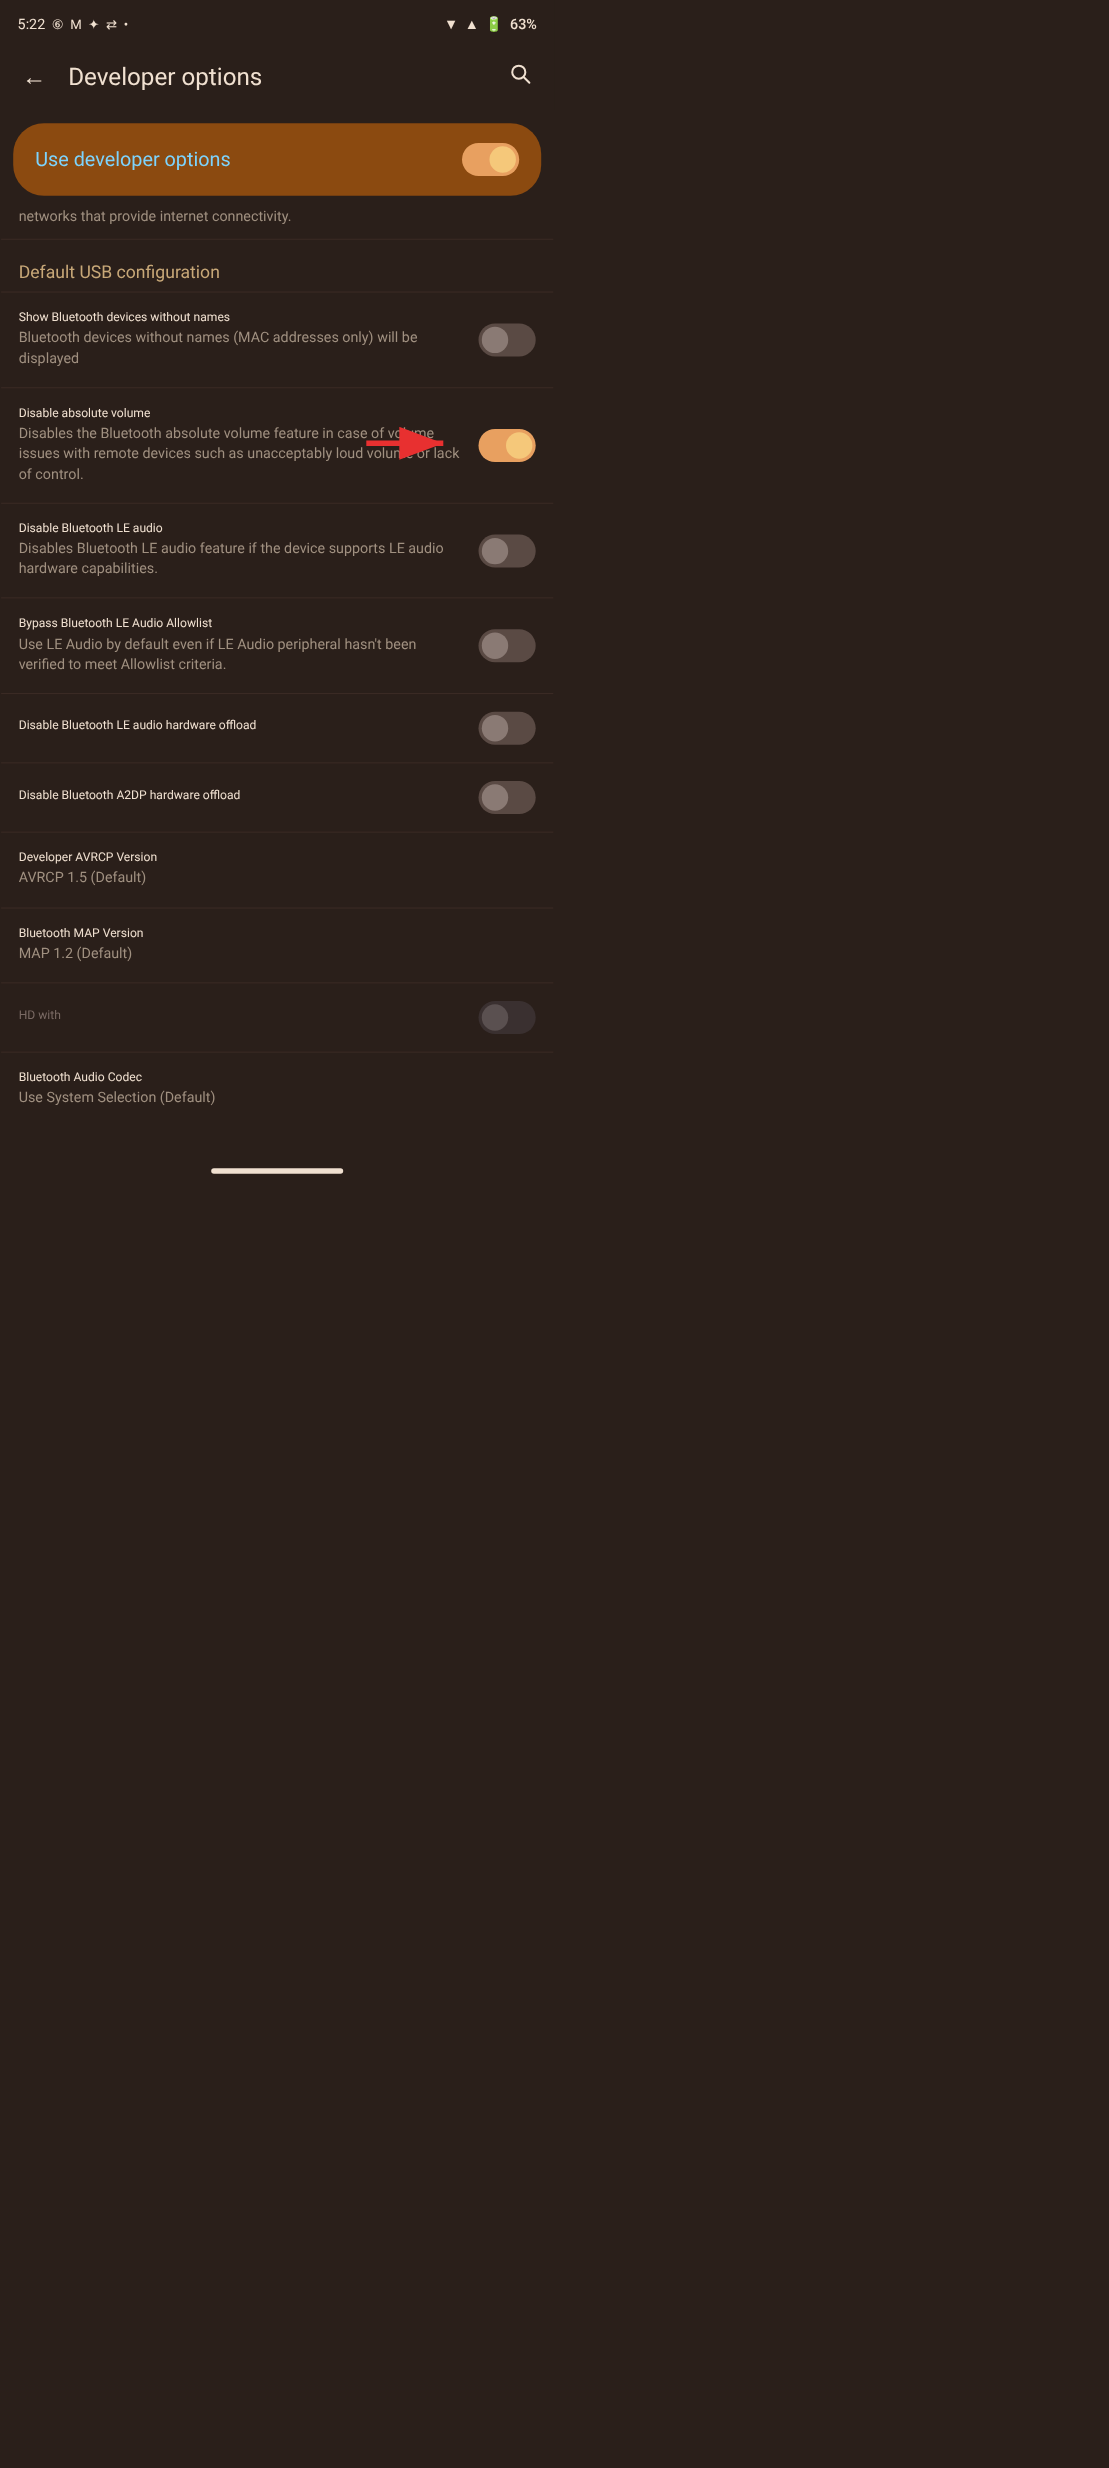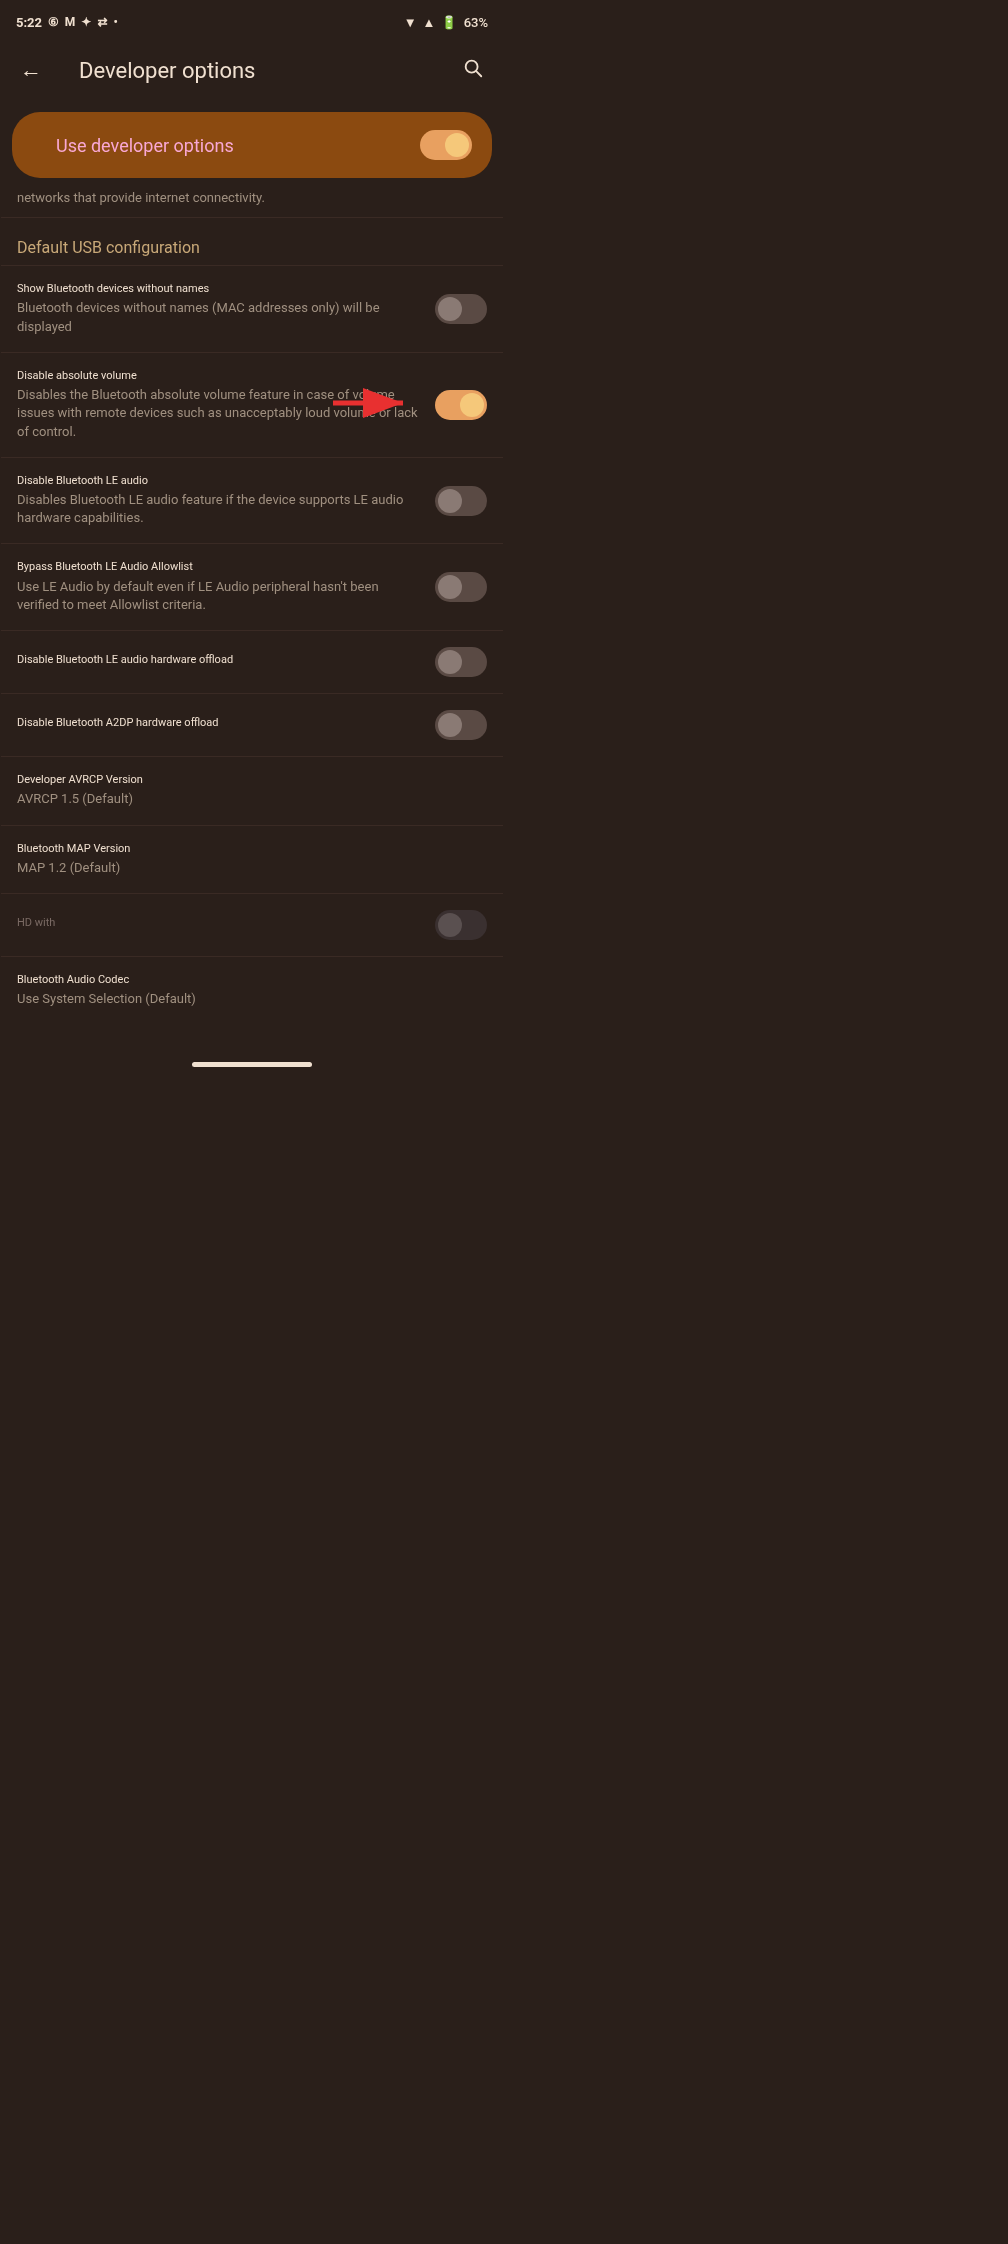--- a/index.html
+++ b/index.html
@@ -27,21 +27,21 @@
       padding: 8px 16px 4px;
       height: 40px;
       background-color: #2a1f1a;
     }
 
     .status-left {
       display: flex;
       align-items: center;
       gap: 6px;
       font-size: 13px;
-      font-weight: 700;
+      font-weight: 400;
       color: #f0e0d0;
     }
 
     .status-right {
       display: flex;
       align-items: center;
       gap: 6px;
       font-size: 13px;
       font-weight: 500;
       color: #f0e0d0;
@@ -68,21 +68,20 @@
       background: none;
       border: none;
       padding: 4px;
     }
 
     .top-title {
       flex: 1;
       font-size: 22px;
       font-weight: 400;
       color: #f0e0d0;
-      margin-left: 17px;
     }
 
     .search-button {
       color: #f0e0d0;
       font-size: 20px;
       cursor: pointer;
       background: none;
       border: none;
       padding: 4px;
     }
@@ -93,23 +92,22 @@
       background-color: #8b4a10;
       border-radius: 28px;
       padding: 18px 20px;
       display: flex;
       align-items: center;
       justify-content: space-between;
     }
 
     .dev-options-label {
       font-size: 18px;
-      color: #f9a8d4;
+      color: #7dd3fc;
       font-weight: 400;
-      margin-left: 24px;
     }
 
     
     .toggle {
       position: relative;
       width: 52px;
       height: 30px;
       flex-shrink: 0;
     }
 

